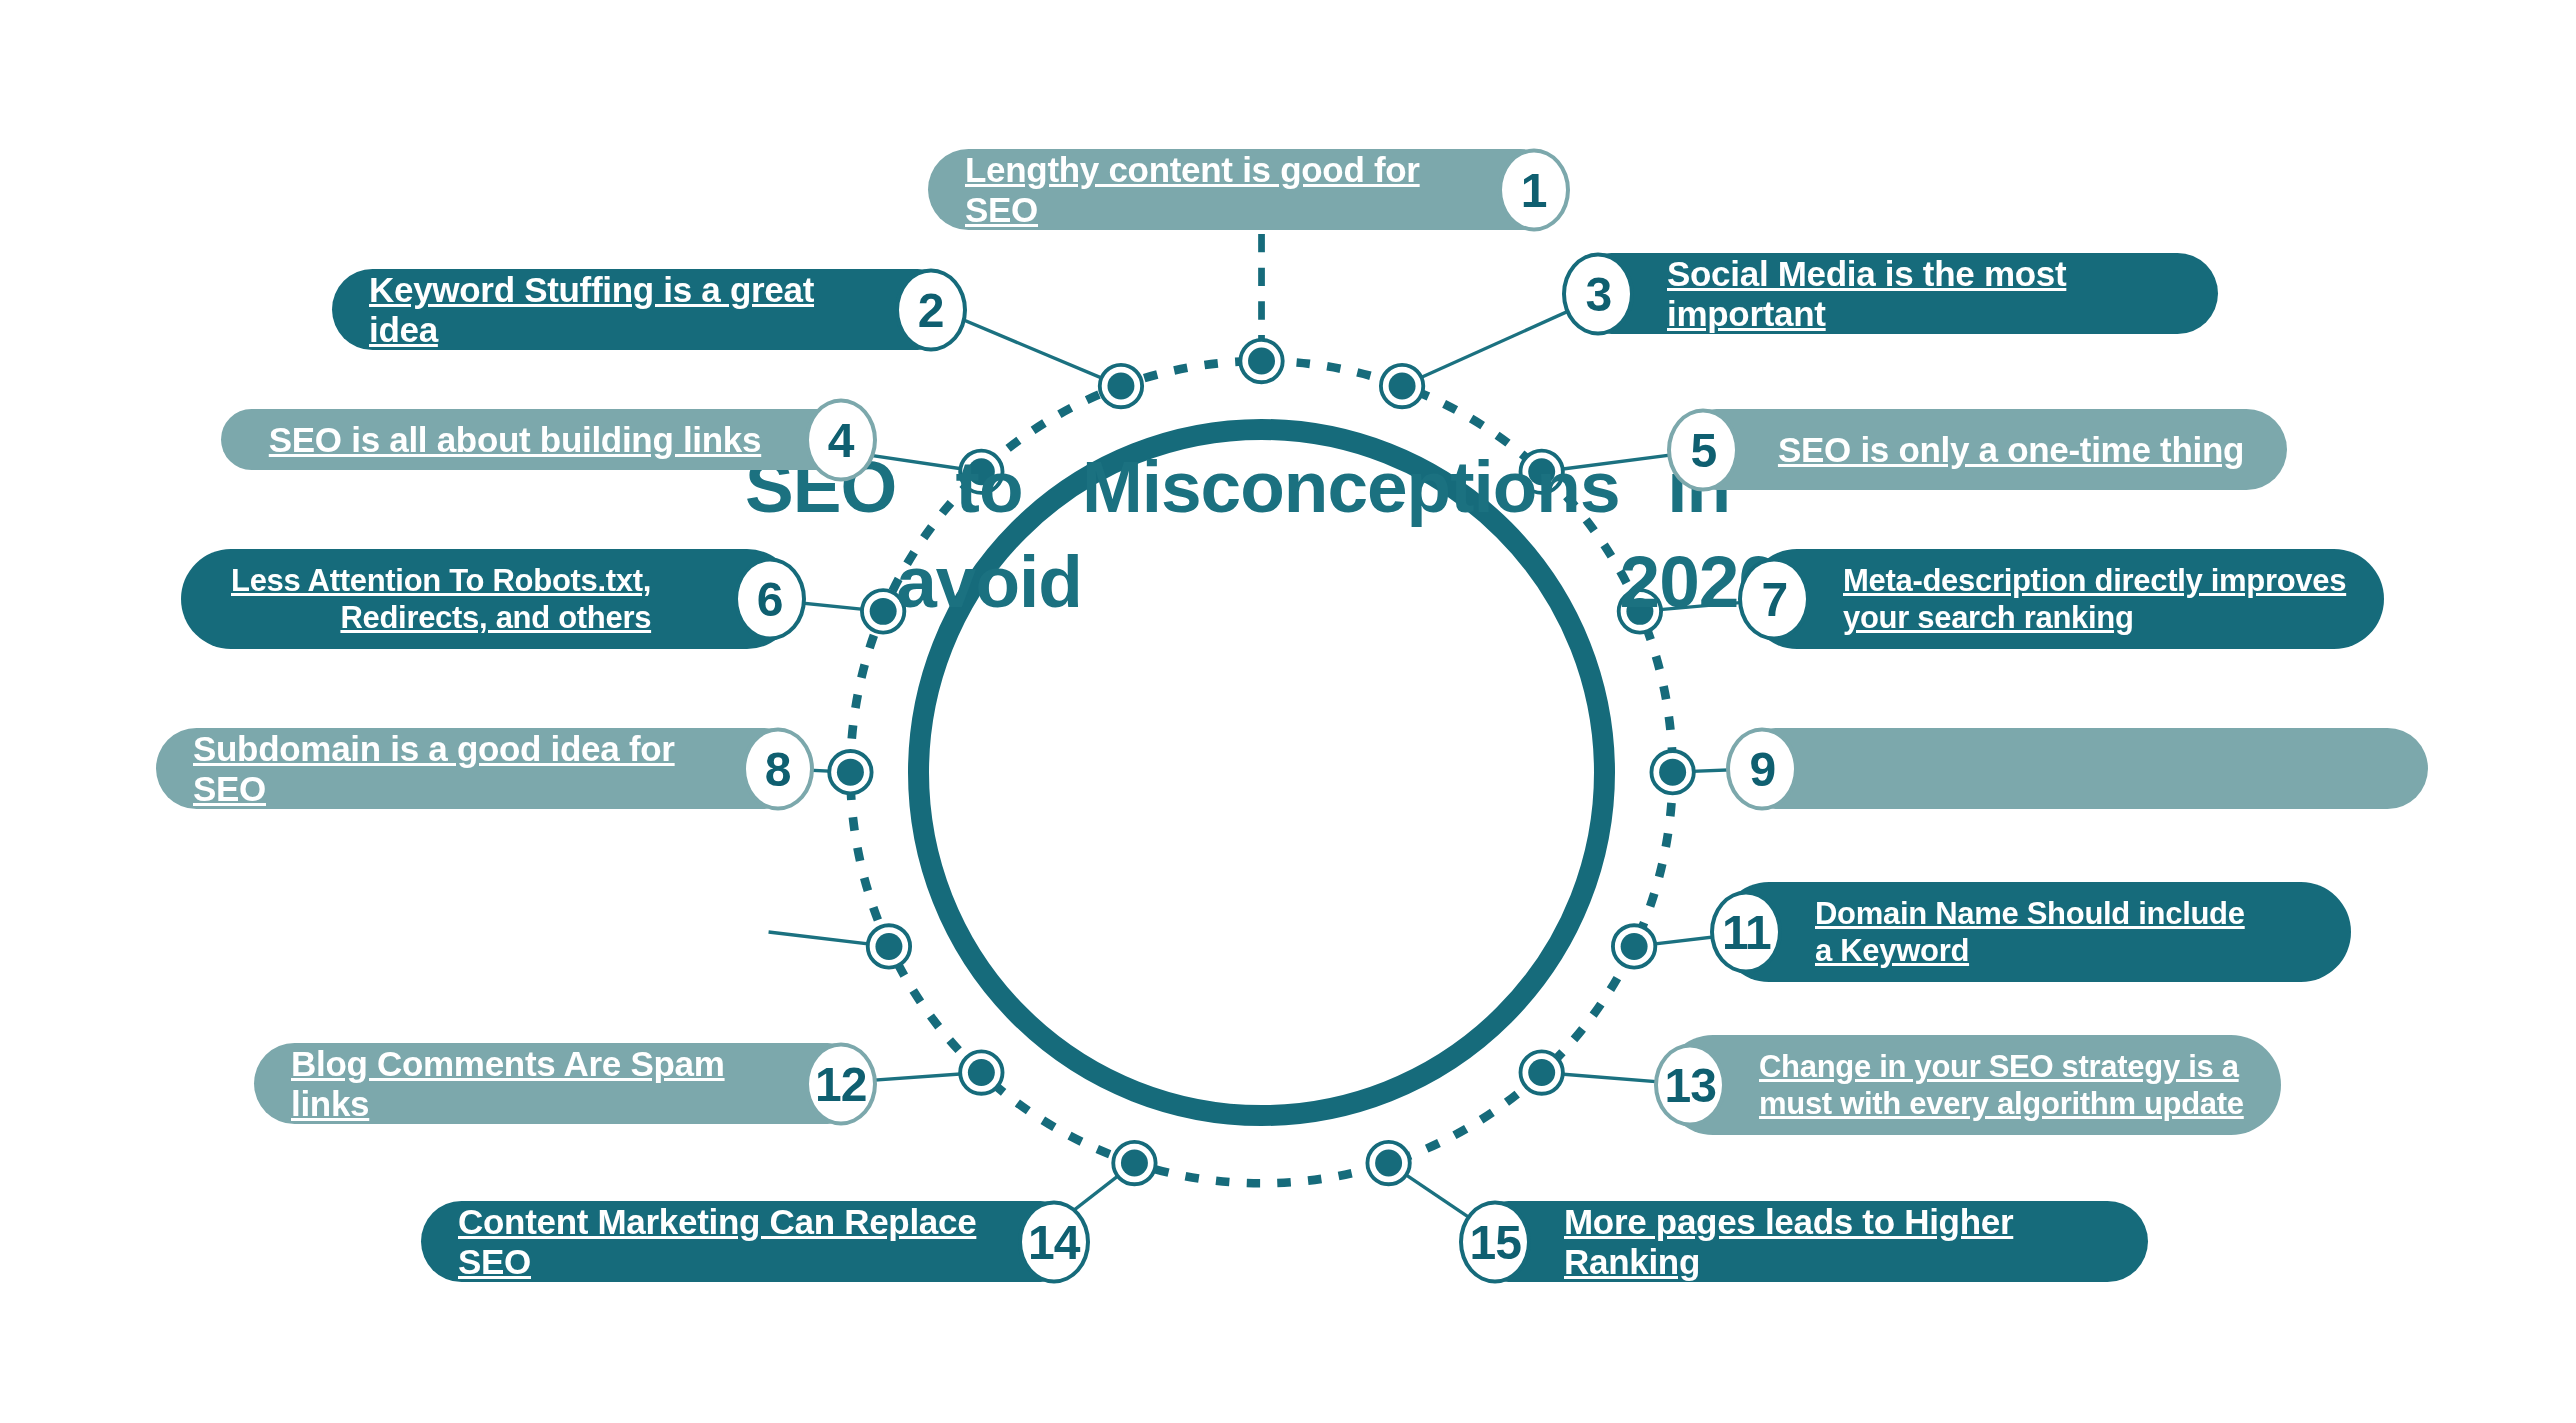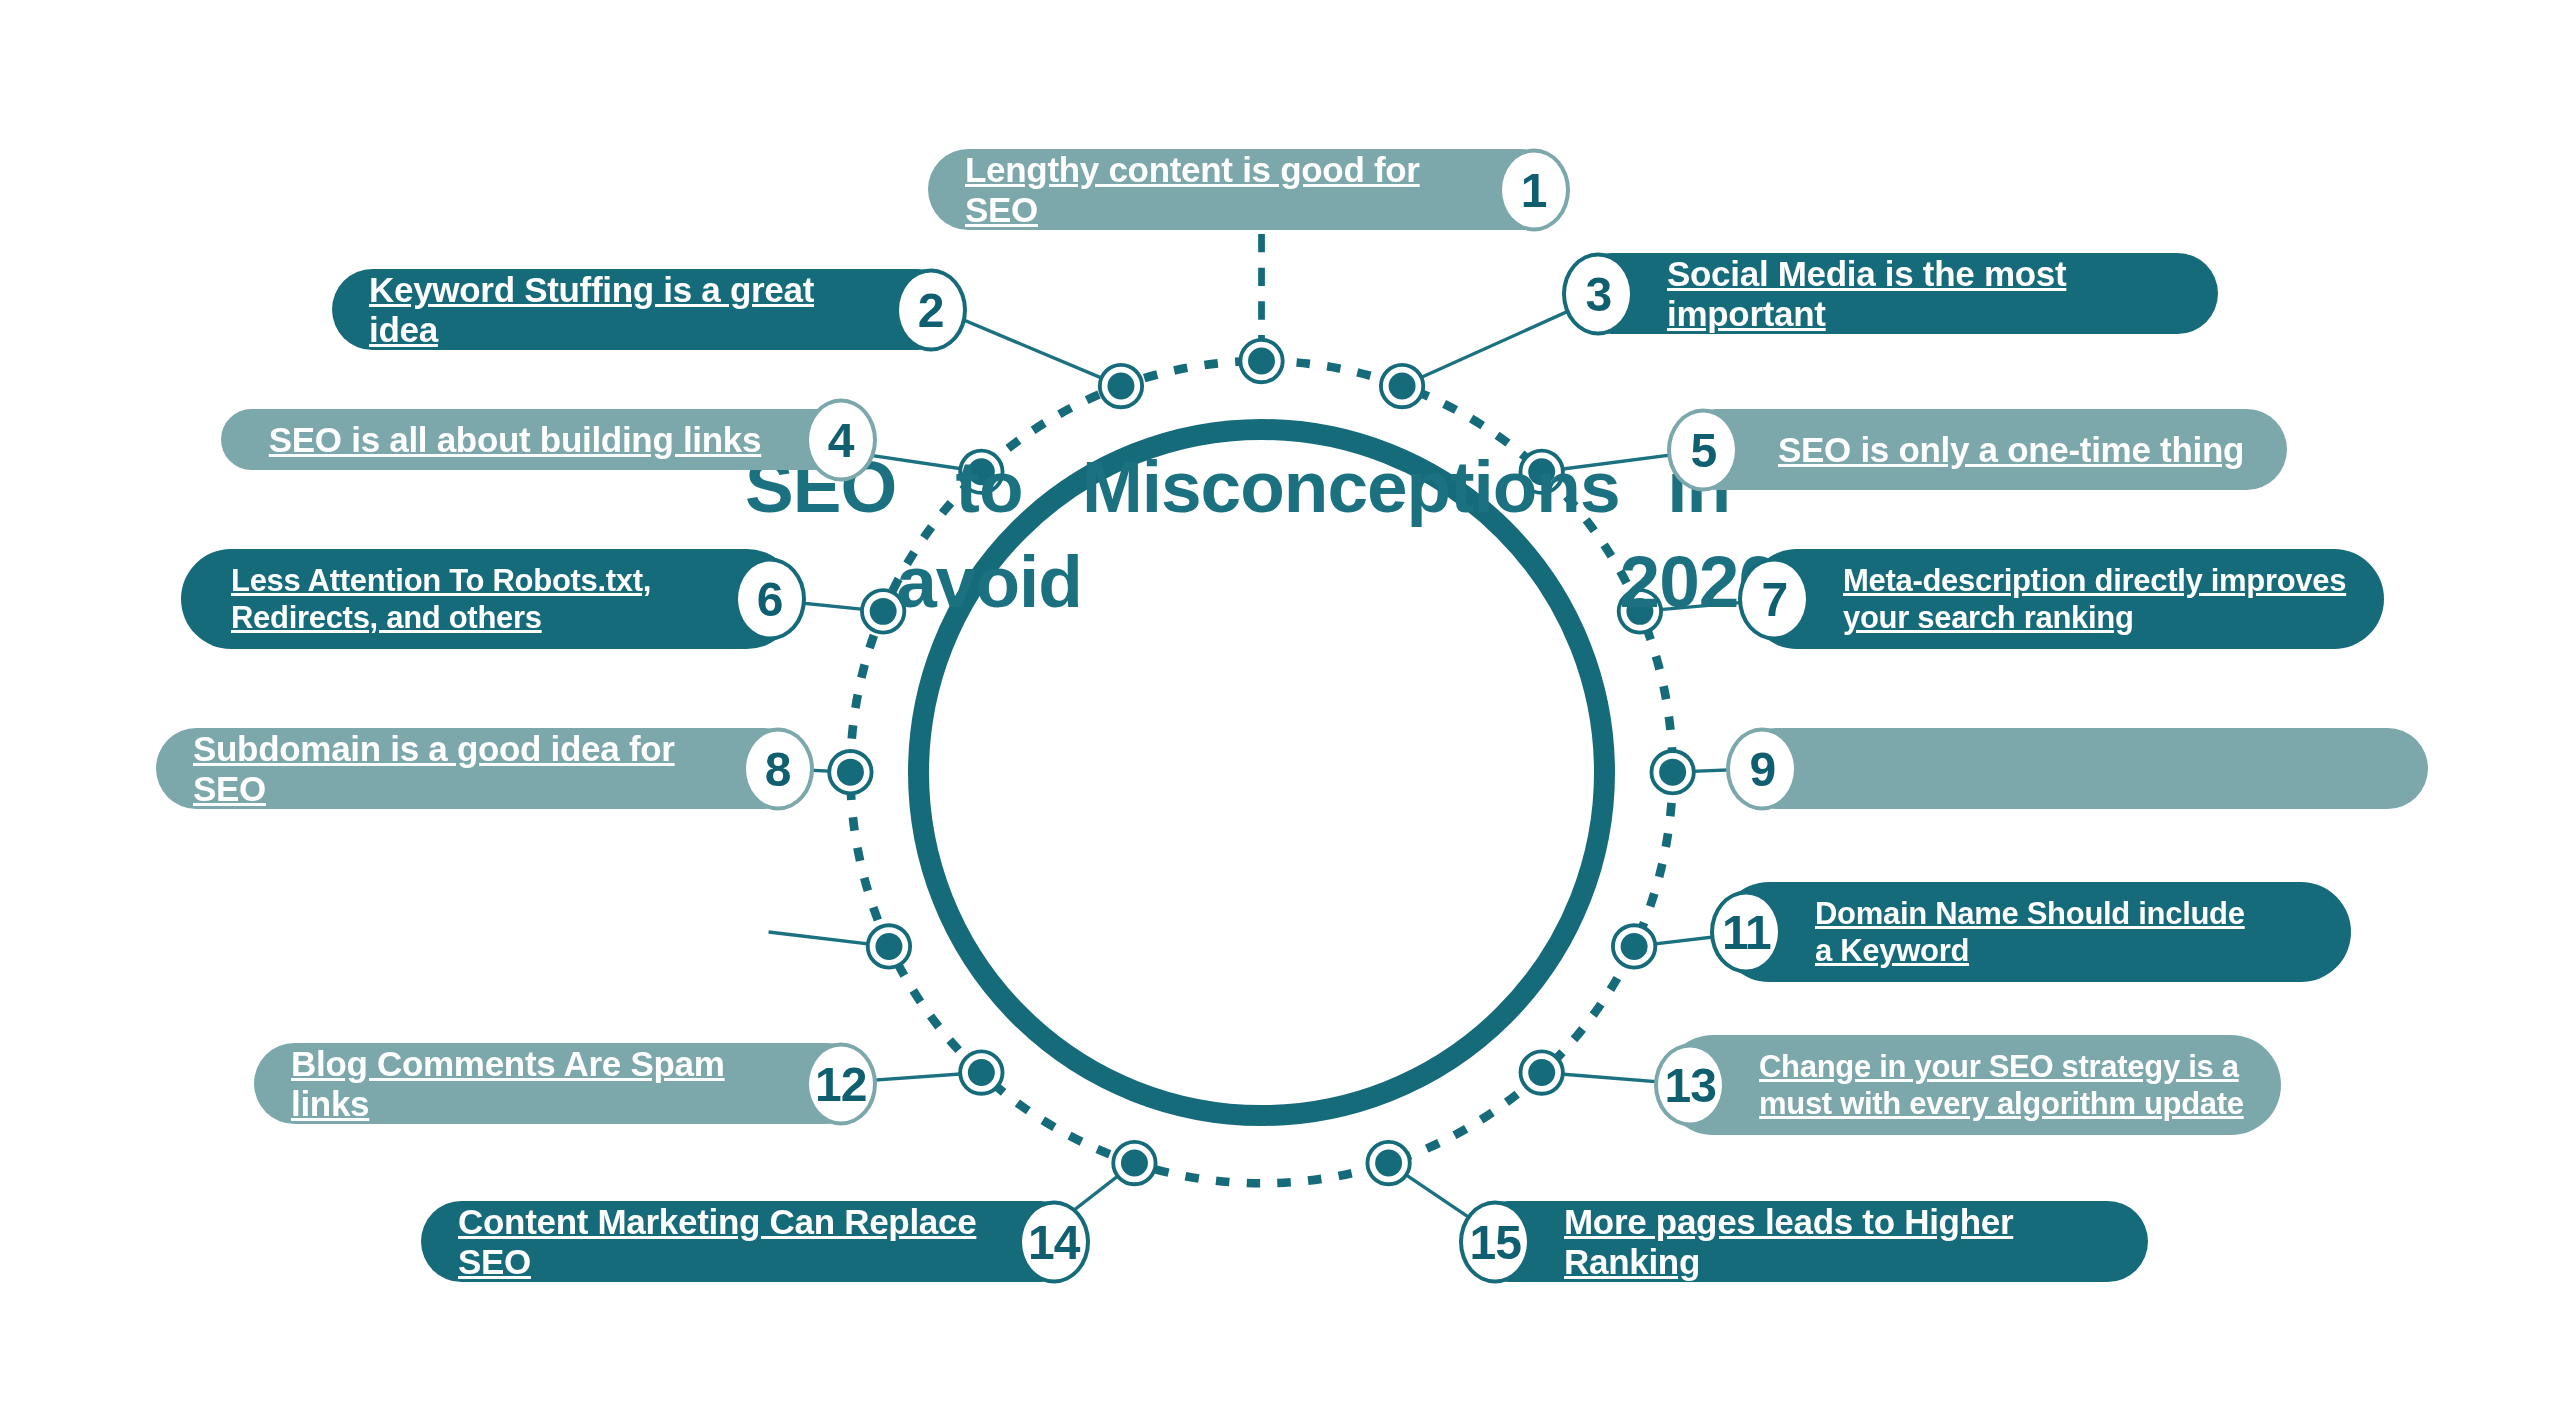--- a/index.html
+++ b/index.html
@@ -25,21 +25,21 @@
     display:flex; align-items:center; justify-content:center;
     font-size:35px; letter-spacing:-0.3px;
   }
   .pill.dark  { background:#166B7B; }
   .pill.light { background:#7CA8AC; }
 
   .pill.num-right { padding:0 96px 0 37px; }
   .pill.num-left  { padding:0 37px 0 96px; }
 
   .pill.two-line { font-size:31px; line-height:1.2; justify-content:flex-start; text-align:left; }
-  .pill.two-line.num-right { padding-left:50px; }
+  .pill.two-line.num-right { padding-left:50px;text-align:right; }
 
   .pill-label { white-space:pre-line;text-decoration:underline; }
 
   .num-circle {
     position:absolute; top:50%; transform:translateY(-50%);
     width:64px; height:75px; border-radius:50%;
     background:#ffffff; box-sizing:content-box;
     display:flex; align-items:center; justify-content:center;
     color:#0F5F70; font-size:48px; font-weight:bold; letter-spacing:-1px;
     border:4.8px solid transparent;

